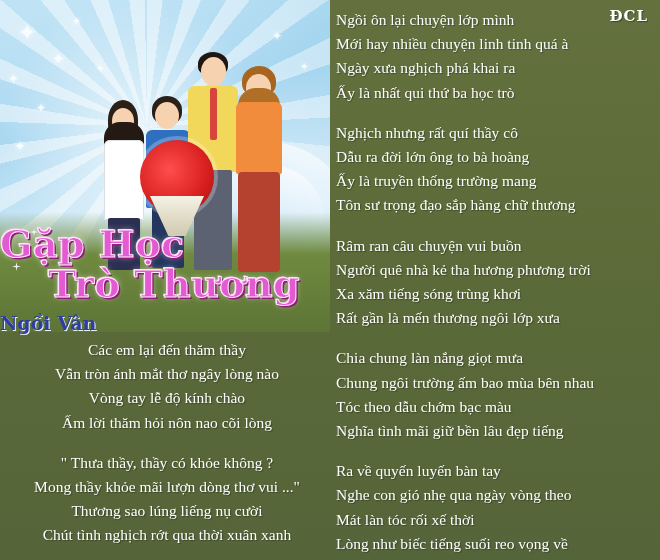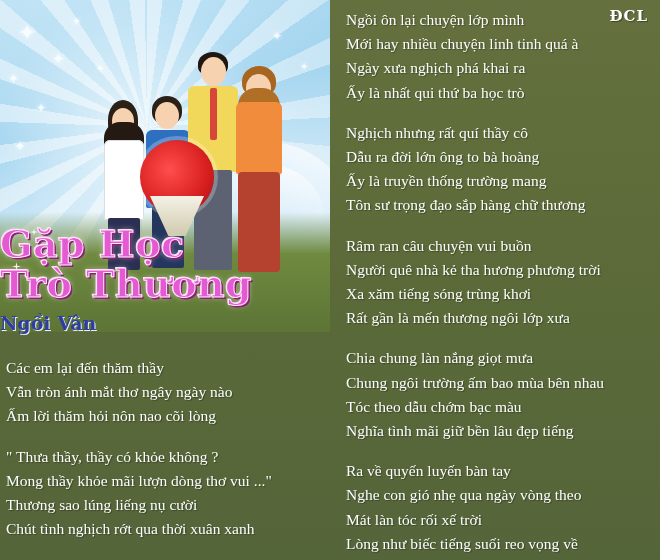--- a/index.html
+++ b/index.html
@@ -116,45 +116,45 @@
     font-size: 38px;
     line-height: 44px;
     color: #e45ad2;
     letter-spacing: 0.5px;
     -webkit-text-stroke: 1px #ffe9fb;
     text-shadow:
       2px 2px 0 #8b1f74,
       -1px -1px 0 #ffd6f4,
       0 0 6px rgba(255,255,255,0.6);
   }
-  .title-line.second { margin-top: -4px; }
+  .title-line.second { margin-top: -4px; margin-left: 48px; }
   .author {
     margin-top: 6px;
     font-family: "DejaVu Serif", serif;
     font-weight: bold;
     font-size: 19px;
     color: #2f3d9e;
     text-shadow: 1px 1px 0 #e7f0ff;
   }
 
   
   .col-right {
     position: absolute;
-    left: 346px;
+    left: 336px;
     top: 8px;
     width: 314px;
     z-index: 4;
   }
   .col-left-text {
     position: absolute;
     left: 6px;
-    top: 356px;
+    top: 338px;
     width: 326px;
     z-index: 4;
-    text-align: left;
+    text-align: center;
   }
   .verse {
     color: #ffffff;
     font-family: "Liberation Serif", serif;
     font-size: 15.5px;
     line-height: 24.2px;
     text-shadow: 1px 1px 1px rgba(0,0,0,0.35);
     white-space: nowrap;
   }
   .col-left-text .verse { padding-right: 4px; }
@@ -267,29 +267,30 @@
     </div>
     <div class="stanza">
       <div class="verse">Chia chung làn nắng giọt mưa</div>
       <div class="verse">Chung ngôi trường ấm bao mùa bên nhau</div>
       <div class="verse">Tóc theo dẫu chớm bạc màu</div>
       <div class="verse">Nghĩa tình mãi giữ bền lâu đẹp tiếng</div>
     </div>
     <div class="stanza">
       <div class="verse">Ra về quyến luyến bàn tay</div>
       <div class="verse">Nghe con gió nhẹ qua ngày vòng theo</div>
-      <div class="verse">Mát làn tóc rối xế trời</div>
+      <div class="verse">Mát làn tóc rối xế thời</div>
       <div class="verse">Lòng như biếc tiếng suối reo vọng về</div>
     </div>
   </div>
 
   <div class="col-left-text">
     <div class="stanza">
       <div class="verse">Các em lại đến thăm thầy</div>
-      <div class="verse">Vẫn tròn ánh mắt thơ ngây ngày nào</div>
+      <div class="verse">Vẫn tròn ánh mắt thơ ngây lòng nào</div>
+      <div class="verse">Vòng tay lễ độ kính chào</div>
       <div class="verse">Ấm lời thăm hỏi nôn nao cõi lòng</div>
     </div>
     <div class="stanza">
       <div class="verse">" Thưa thầy, thầy có khỏe không ?</div>
       <div class="verse">Mong thầy khỏe mãi lượn dòng thơ vui ..."</div>
       <div class="verse">Thương sao lúng liếng nụ cười</div>
       <div class="verse">Chút tình nghịch rớt qua thời xuân xanh</div>
     </div>
   </div>
 

